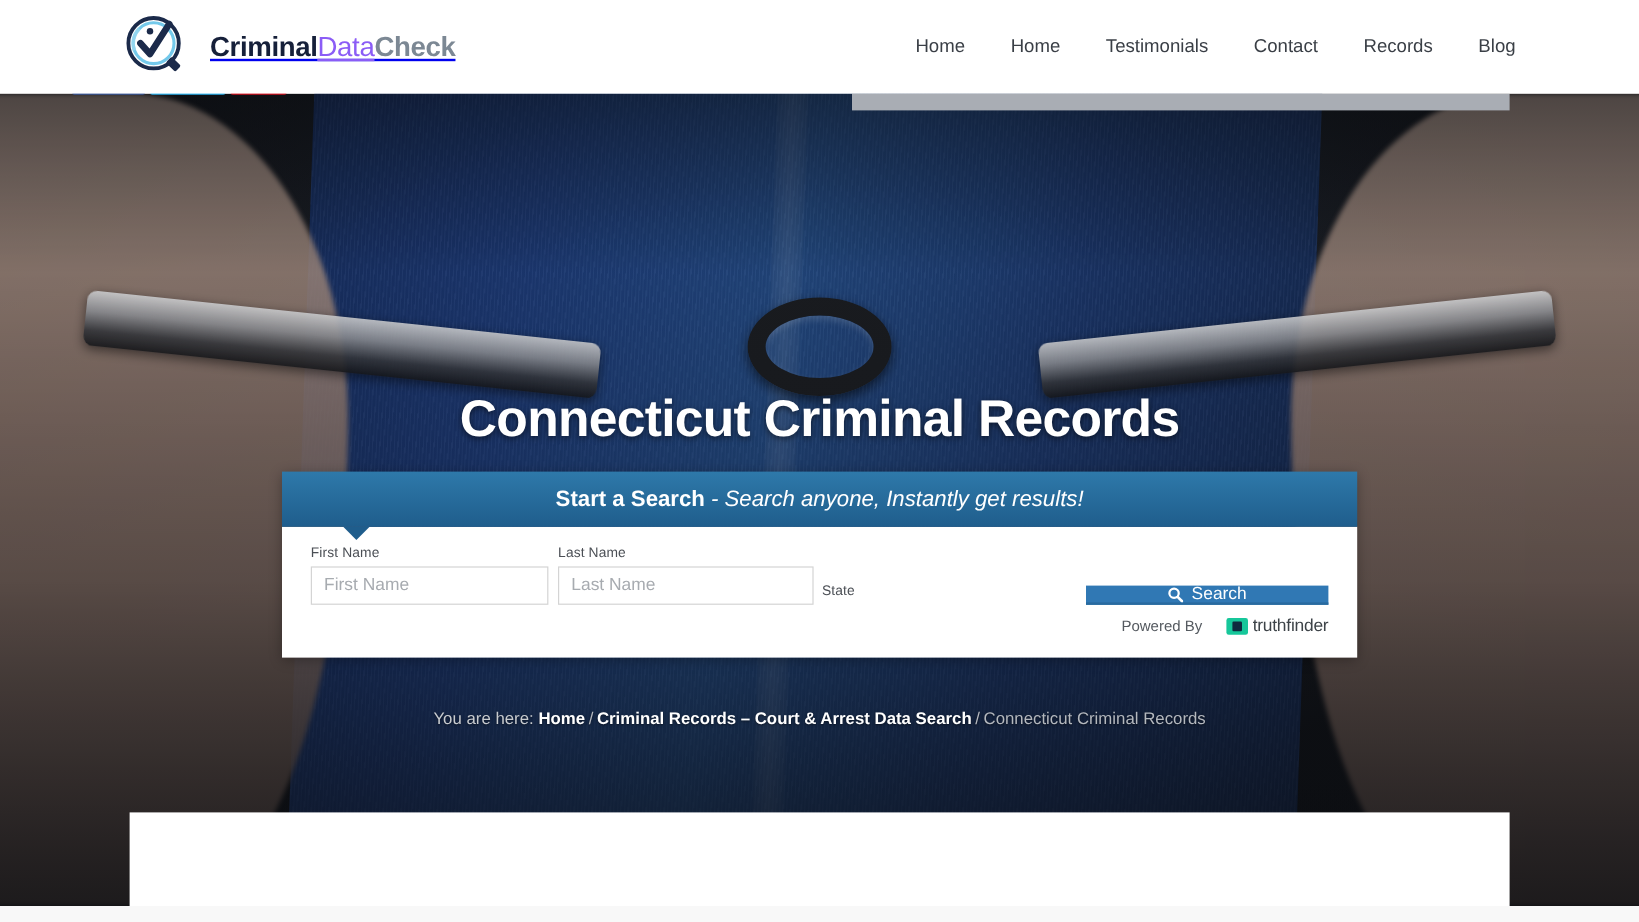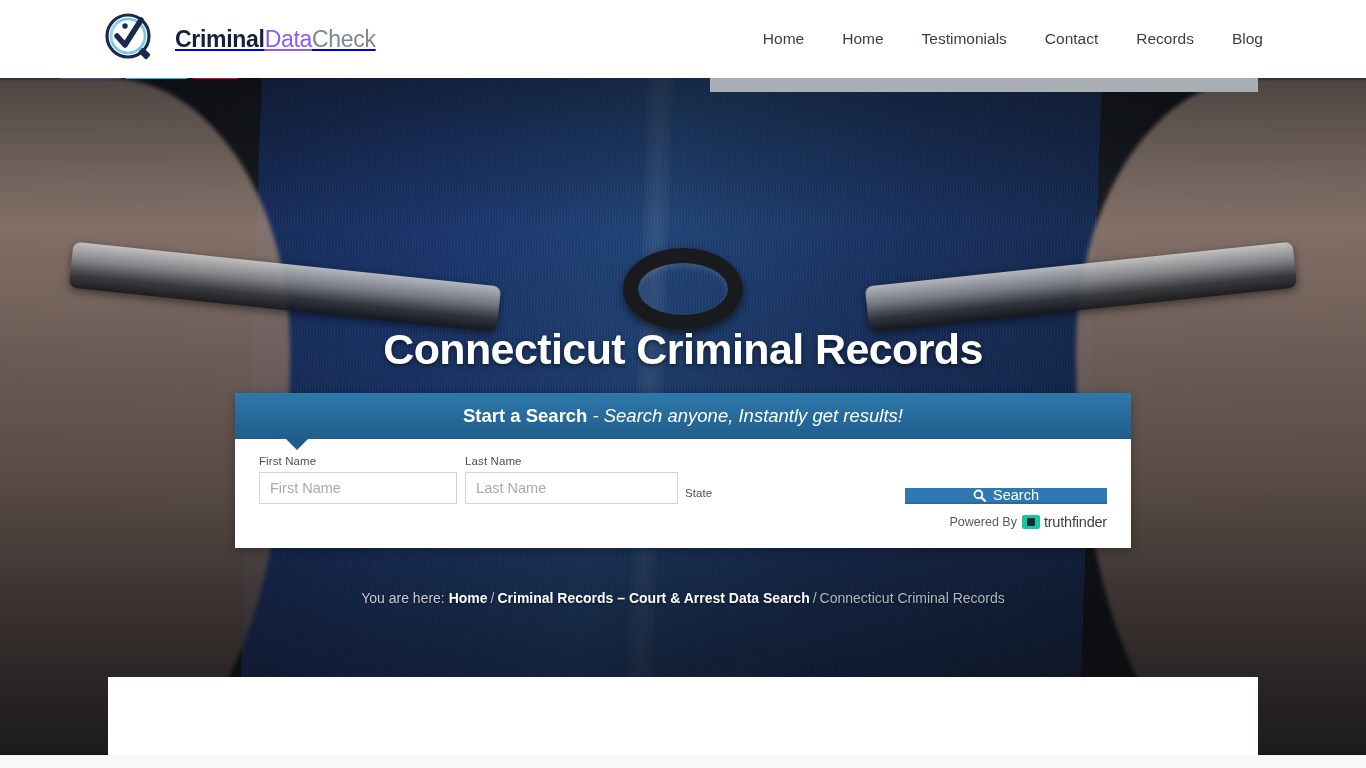--- a/index.html
+++ b/index.html
@@ -30,21 +30,21 @@
   }
   .logo-mark { width: 54px; height: 54px; flex: 0 0 54px; }
   .logo-text {
     font-size: 23px; font-weight: bold;
     letter-spacing: -0.3px;
     margin-left: 2px;
     white-space: nowrap;
   }
   .logo-text .w1 { color: #16203a; margin-left: 16px; }
   .logo-text .w2 { color: #8b5cf6; font-weight: normal; text-decoration: underline; }
-  .logo-text .w3 { color: #7c8894; font-weight: normal; }
+  .logo-text .w3 { color: #7c8894; font-weight: bold; }
 
   nav.main-nav {
     position: absolute; right: 0; top: 0;
     height: 78px;
     display: flex; align-items: center;
   }
   nav.main-nav a {
     color: #3a3f46;
     font-size: 15.5px;
     text-decoration: none;
@@ -212,21 +212,21 @@
     cursor: pointer;
     display: flex; align-items: center; justify-content: center;
     gap: 7px;
   }
   .search-btn .mag { width: 13px; height: 13px; display:block; }
   .powered {
     margin-top: 10px;
     text-align: right;
     font-size: 12.5px;
     color: #555a60;
-    display: flex; align-items: center; justify-content: flex-end; gap: 5px;
+    display: flex; align-items: center; justify-content: flex-end; gap: 20px;
   }
   .tf-logo { display: flex; align-items: center; gap: 4px; }
   .tf-mark {
     width: 18px; height: 14px;
     background: #16c79a;
     border-radius: 2px;
     display: inline-block;
     position: relative;
   }
   .tf-mark:after {

